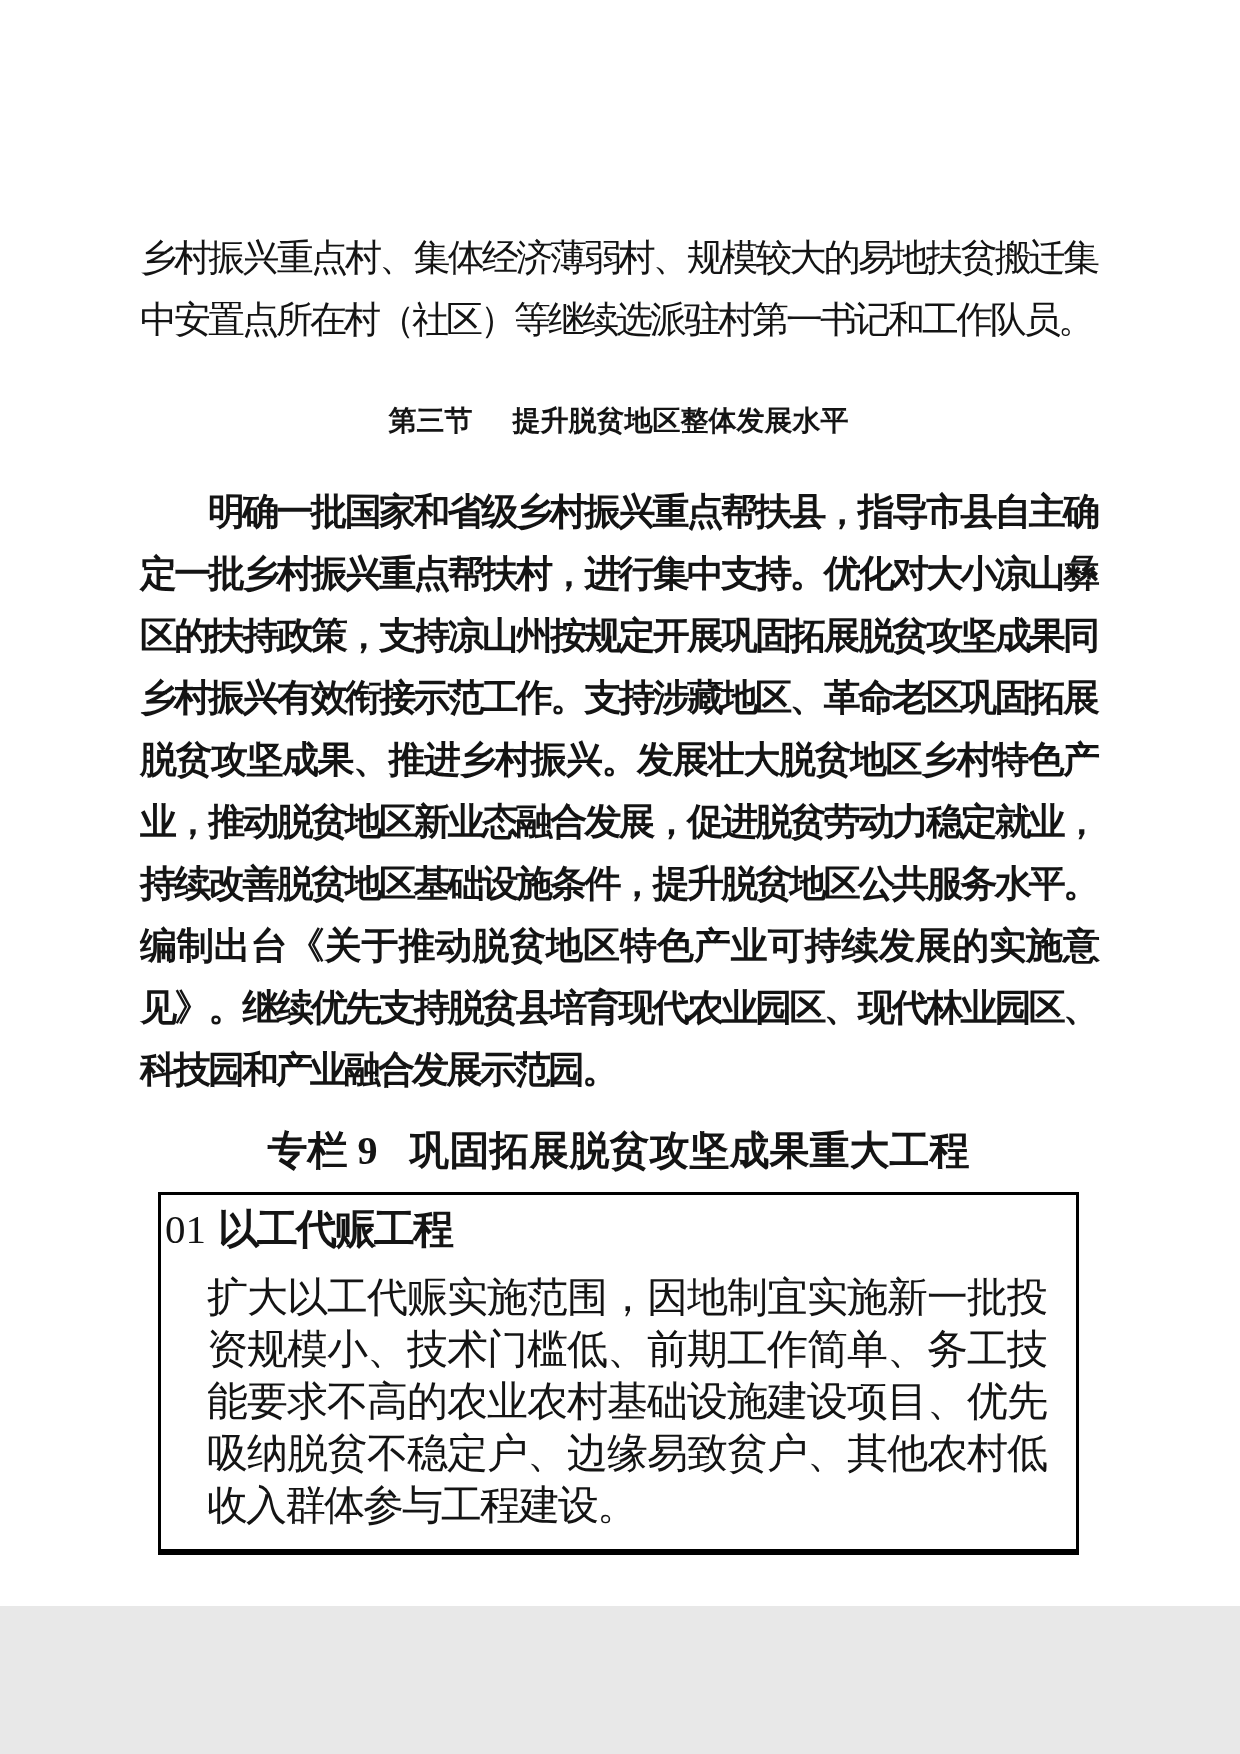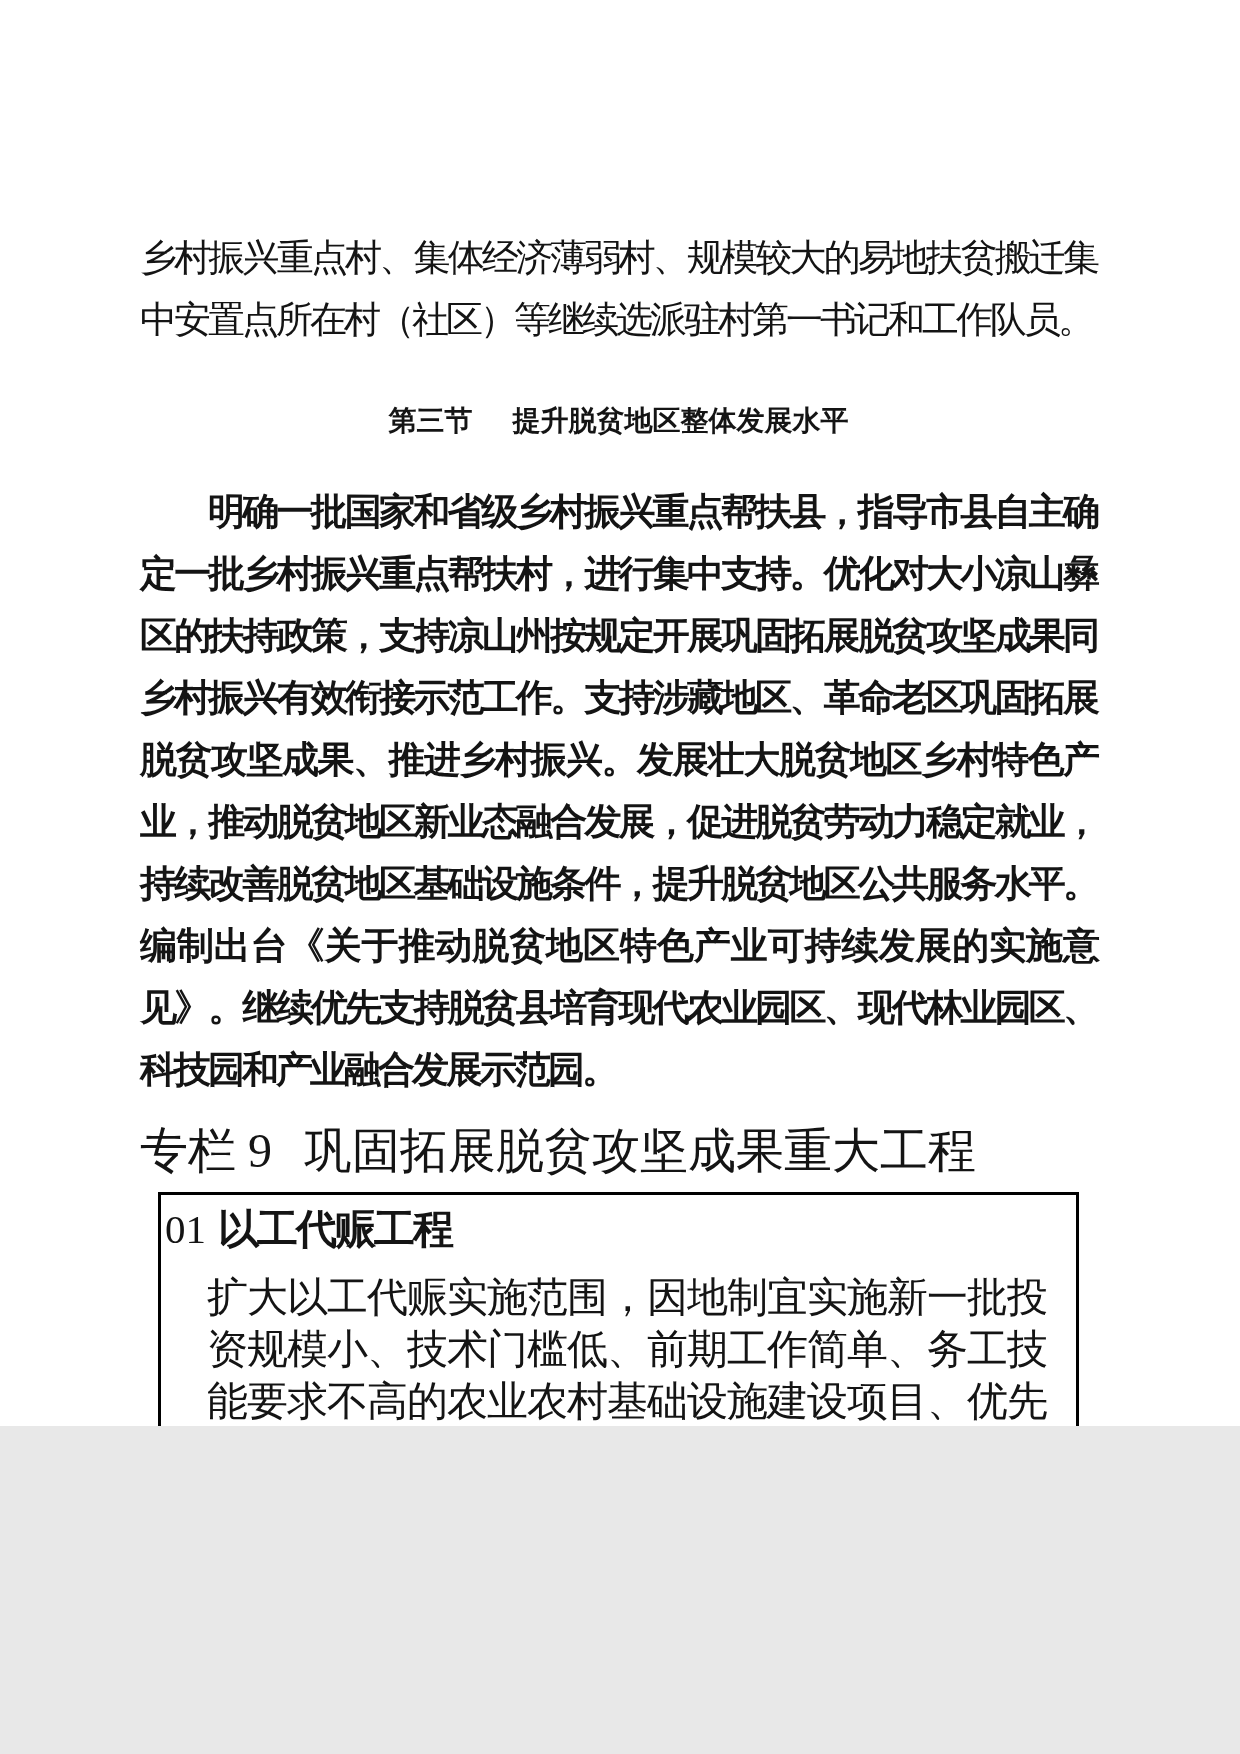--- a/index.html
+++ b/index.html
@@ -3,21 +3,21 @@
 <meta charset="utf-8">
 <style>
   html, body {
     margin: 0;
     padding: 0;
     background: #e8e8e8;
   }
   .page {
     position: relative;
     width: 1240px;
-    height: 1426px;
+    height: 1606px;
     margin: 0 auto;
     background: #ffffff;
     color: #141414;
     font-family: "Liberation Serif", "DejaVu Serif", serif;
     overflow: hidden;
   }
   .content {
     padding: 227px 143px 0 140px; 
   }
   
@@ -42,23 +42,24 @@
     font-weight: bold;
     text-align: center;
     letter-spacing: 0;
   }
   .section-heading .section-number {
     margin-right: 40px;
   }
   
   .callout-heading {
     margin: 27px 0 0 0;
-    font-size: 48px;
+    font-size: 40px;
     line-height: 46px;
-    font-weight: normal;
+    font-weight: bold;
+    text-align: center;
   }
   .callout-heading .callout-label {
     margin-right: 32px;
   }
   
   .callout-box {
     margin: 18px 18px 0 18px;
     border: 3px solid #000000;
     border-bottom-width: 6px;
     padding: 8px 14px 2px 4px;

